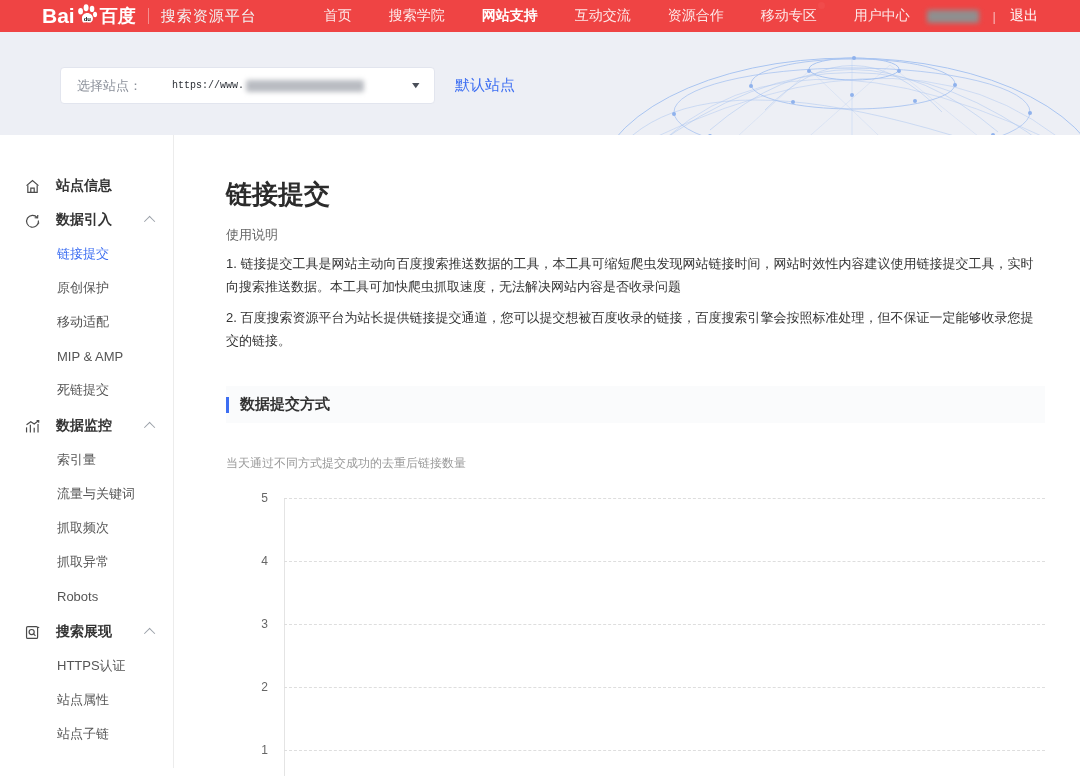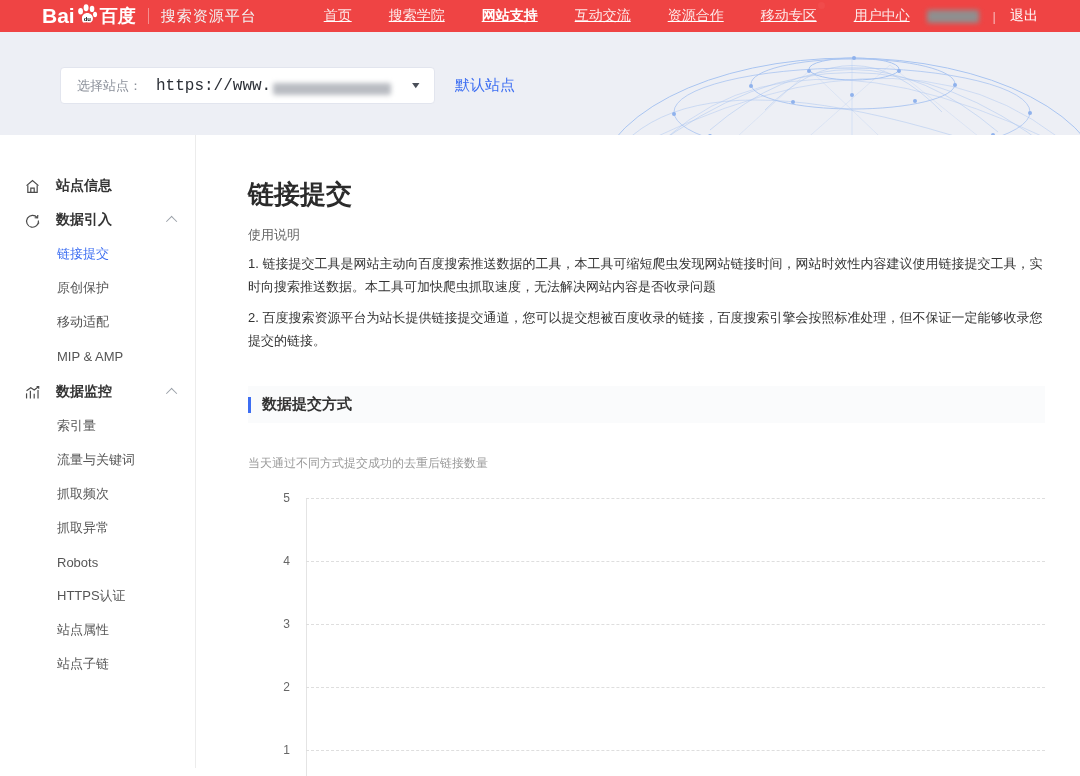--- a/index.html
+++ b/index.html
@@ -7,44 +7,44 @@
     font-family:"Liberation Sans","DejaVu Sans",sans-serif; }
 
   
   .topnav { height:32px; background:#ef4444; display:flex; align-items:center; padding:0 42px; color:#fff; }
   .logo { display:flex; align-items:center; }
   .logo .bai { font-size:21px; font-weight:bold; letter-spacing:0; }
   .logo .paw { margin:0 1px 0 1px; position:relative; top:-2px; }
   .logo .cn { font-size:18px; font-weight:bold; margin-left:1px; }
   .logo-div { width:1px; height:16px; background:rgba(255,255,255,.4); margin:0 12px; }
   .logo .plat { font-size:15px; color:#f2f2f2; letter-spacing:1px; }
-  .nav-items { display:flex; align-items:flex-start; margin-left:30px;text-decoration:underline; }
+  .nav-items { display:flex; align-items:flex-start; margin-left:30px; }
   .nav-item { font-size:14px; color:rgba(255,255,255,.88); margin-left:37px; cursor:pointer; position:relative; text-decoration:none; }
   .nav-item.active { font-weight:bold; color:#fff; }
   .nav-item .dot { position:absolute; top:-5px; right:-8px; width:7px; height:7px; border-radius:50%; background:#f04b4b; }
   .user-area { margin-left:auto; display:flex; align-items:center; }
   .user-blur { width:52px; height:13px; background:#8f8f8f; border-radius:2px; filter:blur(2.5px); }
   .user-sep { margin:0 14px; color:rgba(255,255,255,.6); font-size:13px; }
   .logout { font-size:14px; color:#fff; cursor:pointer; text-decoration:none; }
 
   
   .banner { position:relative; height:103px; background:#edeff5; overflow:hidden; }
   .globe { position:absolute; top:8px; right:-30px; pointer-events:none; }
   .selector-row { position:absolute; left:60px; top:35px; display:flex; align-items:center;font-family:Liberation Mono, monospace; }
   .selector-box { width:375px; height:37px; background:#fff; border:1px solid #e2e5ee; border-radius:4px;
     display:flex; align-items:center; padding:0 16px; cursor:pointer; }
   .selector-label { font-size:13px; color:#8a8f99; }
-  .selector-url { font-size:16px; color:#2b2f36; margin-left:14px; display:flex; align-items:flex-end; }
+  .selector-url { font-size:10px; color:#2b2f36; margin-left:30px; display:flex; align-items:flex-start; }
   .url-blur { display:inline-block; width:118px; height:12px; margin-left:2px; background:#b9bcc2; border-radius:2px; filter:blur(2.5px); }
   .selector-caret { margin-left:auto; font-size:9px; color:#4a4f59; transform:scaleX(1.4); }
   .default-site { margin-left:20px; font-size:15px; color:#3d6ef2; cursor:pointer; text-decoration:none; }
 
   
   .content { display:flex; height:633px; background:#fff; }
-  .sidebar { width:196px; border-right:1px solid #ececec; padding-top:34px; flex-shrink:0; }
+  .sidebar { width:174px; border-right:1px solid #ececec; padding-top:34px; flex-shrink:0; }
   .sgroup { height:34px; display:flex; align-items:center; padding:0 18px 0 24px; cursor:pointer; }
   .sgroup .gicon { width:17px; height:17px; flex-shrink:0; }
   .sgroup .glabel { margin-left:15px; font-size:14px; font-weight:bold; color:#333; }
   .chev { margin-left:auto; width:8px; height:8px; border-left:1px solid #9aa0a8; border-top:1px solid #9aa0a8;
     transform:rotate(45deg) translateY(2px); }
   .sitem { height:34px; display:flex; align-items:center; padding-left:57px; font-size:13px; color:#555; cursor:pointer; }
   .sitem.active { color:#3d6ef2; }
 
   .main { flex:1; padding:45px 35px 0 52px; }
   .page-title { font-size:26px; font-weight:bold; color:#2b2b2b; line-height:28px; }
@@ -167,39 +167,50 @@
           <path d="M12.5 6.8 L16 7 L16.2 3.5"></path>
           <circle cx="17.2" cy="13" r="0.8" fill="#4a4a4a" stroke="none"></circle>
       </svg>
       <span class="glabel">数据引入</span>
       <span class="chev"></span>
     </div>
     <div class="sitem active">链接提交</div>
     <div class="sitem">原创保护</div>
     <div class="sitem">移动适配</div>
     <div class="sitem">MIP &amp; AMP</div>
+    <div class="sitem">死链提交</div>
 
     <div class="sgroup" style="margin-top:2px;">
       <svg class="gicon" viewBox="0 0 20 20" fill="none" stroke="#4a4a4a" stroke-width="1.4">
         <path d="M3 17 V11"></path>
           <path d="M7.5 17 V8"></path>
           <path d="M12 17 V11.5"></path>
           <path d="M16.5 17 V7"></path>
         <path d="M3 8 L8 4.5 L12 7 L17 3.2"></path>
           <path d="M14.8 3 L17.3 3 L17.3 5.5"></path>
       </svg>
       <span class="glabel">数据监控</span>
       <span class="chev"></span>
     </div>
     <div class="sitem">索引量</div>
     <div class="sitem">流量与关键词</div>
     <div class="sitem">抓取频次</div>
     <div class="sitem">抓取异常</div>
     <div class="sitem">Robots</div>
 
+    <div class="sgroup" style="margin-top:2px;">
+      <svg class="gicon" viewBox="0 0 20 20" fill="none" stroke="#4a4a4a" stroke-width="1.4">
+        <rect x="3" y="3" width="13" height="14" rx="1.5"></rect>
+          <circle cx="9" cy="9.5" r="3"></circle>
+          <path d="M11.2 11.7 L13.5 14"></path>
+        <circle cx="17.2" cy="4" r="0.8" fill="#4a4a4a" stroke="none"></circle>
+      </svg>
+      <span class="glabel">搜索展现</span>
+      <span class="chev"></span>
+    </div>
     <div class="sitem">HTTPS认证</div>
     <div class="sitem">站点属性</div>
     <div class="sitem">站点子链</div>
   </aside>
 
   <main class="main">
     <h1 class="page-title">链接提交</h1>
     <div class="usage-title">使用说明</div>
     <p class="usage-line">1. 链接提交工具是网站主动向百度搜索推送数据的工具，本工具可缩短爬虫发现网站链接时间，网站时效性内容建议使用链接提交工具，实时向搜索推送数据。本工具可加快爬虫抓取速度，无法解决网站内容是否收录问题</p>
     <p class="usage-line">2. 百度搜索资源平台为站长提供链接提交通道，您可以提交想被百度收录的链接，百度搜索引擎会按照标准处理，但不保证一定能够收录您提交的链接。</p>

